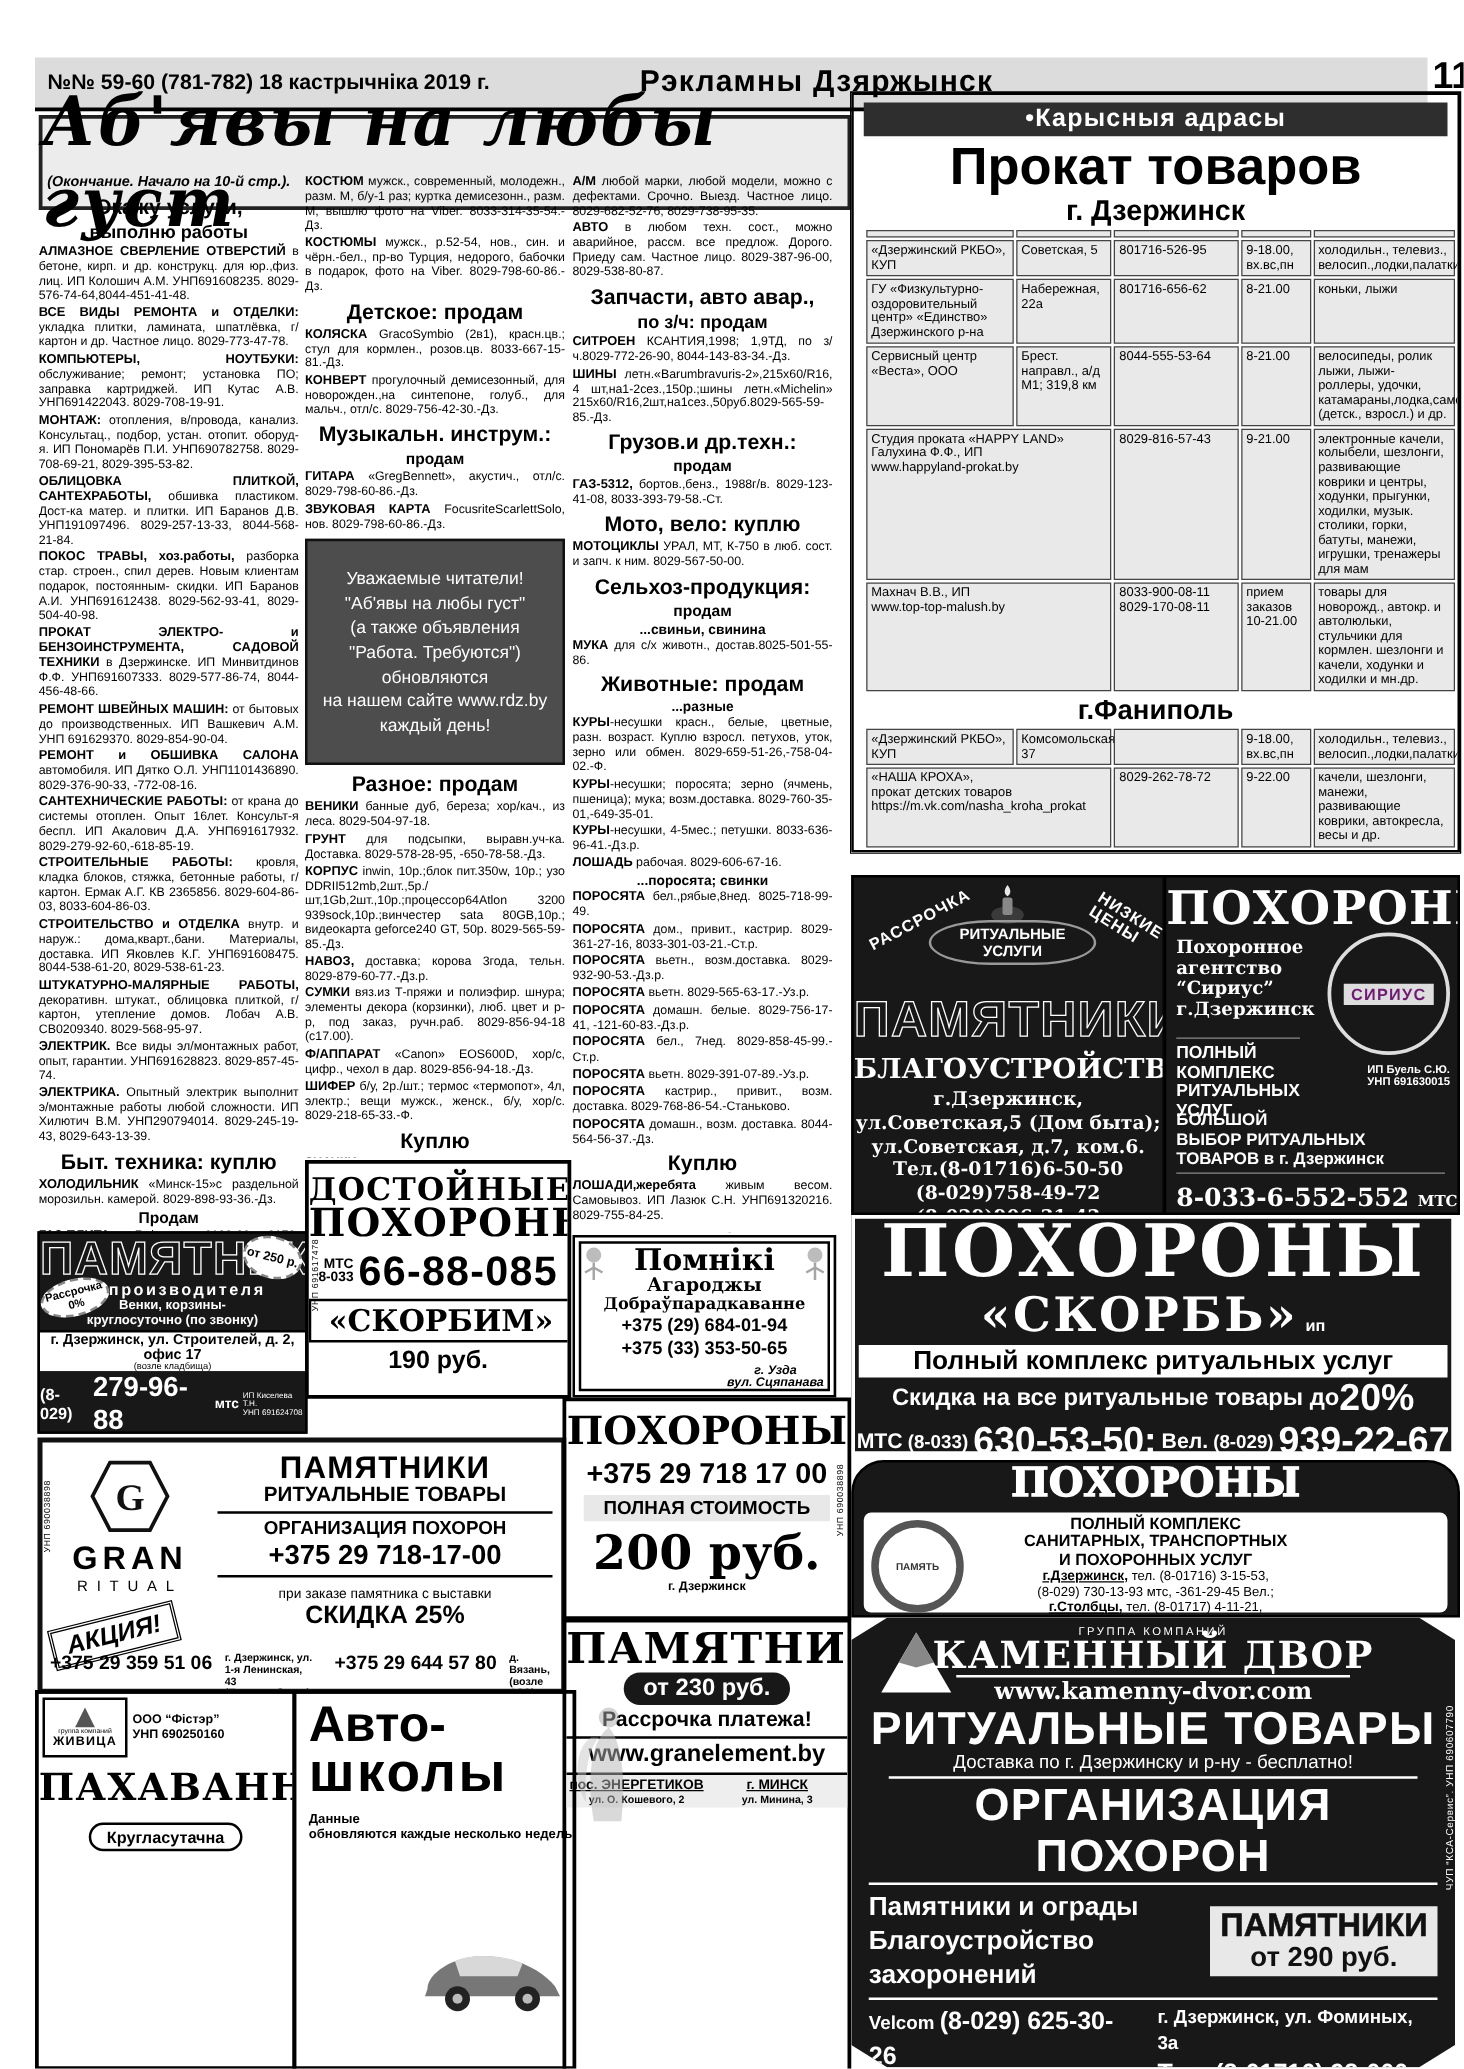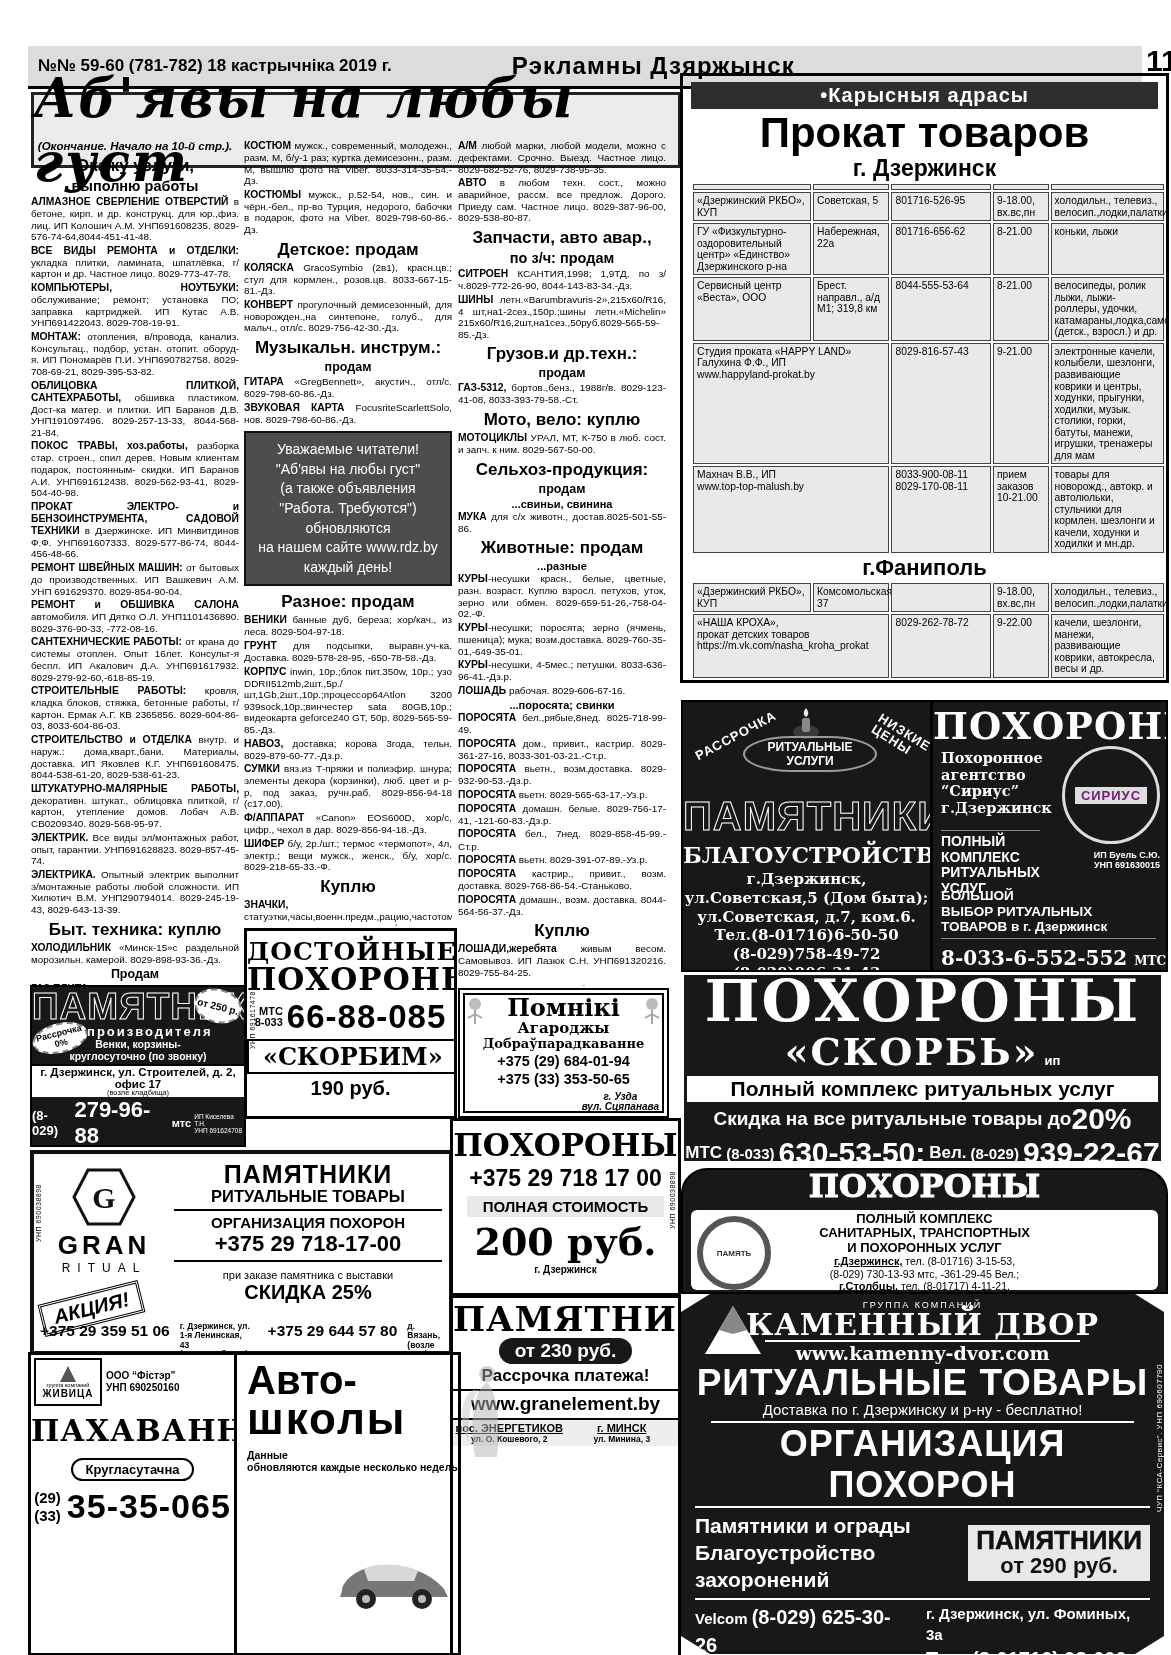--- a/index.html
+++ b/index.html
@@ -16,21 +16,21 @@
   
   .col{position:absolute;top:140px;width:208px;overflow:hidden}
   .blk{margin:0 0 2px}
   .blk.cont{font-size:11.5px;font-weight:bold;font-style:italic;text-align:center;margin-bottom:4px}
   .blk.i{font-size:9.9px;line-height:1.17;text-align:justify}
   .blk.i b{font-size:10.3px}
   .blk.h{font-size:17px;font-weight:bold;text-align:center;margin:4px 0 2px}
   .blk.h2{font-size:14.5px;font-weight:bold;text-align:center;margin:0 0 2px}
   .blk.s{font-size:12.5px;font-weight:bold;text-align:center;margin:1px 0 2px}
   .blk.ss{font-size:11px;font-weight:bold;text-align:center;margin:1px 0 1px}
-  .blk.note{background:#4d4d4d;color:#fff;border:2px solid #111;text-align:center;font-size:14px;line-height:1.4;padding:7px 4px;white-space:pre-line;margin:6px 0}
+  .blk.note{background:#4d4d4d;color:#fff;border:2px solid #111;text-align:center;font-size:14px;line-height:1.4;padding:20px 4px;white-space:pre-line;margin:6px 0}
   
   .dark{background:#181818;color:#fff}
   .vert{writing-mode:vertical-rl;transform:rotate(180deg);font-size:8px;letter-spacing:.5px}
   
   .pam1{left:30px;top:985px;width:212px;height:158px;border:2px solid #000;overflow:hidden}
   .pam1 .big{font-size:37px;font-weight:bold;letter-spacing:1px;text-align:center;line-height:.95;margin-top:2px;-webkit-text-stroke:1px #fff;color:#181818}
   .pam1 .burst{position:absolute;background:#fff;color:#000;border-radius:50%;font-weight:bold;text-align:center;display:flex;align-items:center;justify-content:center;border:2px dashed #888}
   .pam1 .ln1{font-size:13px;font-weight:bold;text-align:center;letter-spacing:2px}
   .pam1 .ln2{font-size:10.5px;font-weight:bold;text-align:center;line-height:1.1}
   .pam1 .bl{font-size:10.8px;font-weight:bold;line-height:1.25;padding-left:4px}
@@ -443,25 +443,20 @@
     </div>
     <div class="t">ПАХАВАННЕ</div>
     <div class="lines">
 
     <div></div>
         <div></div>
         <div></div>
         <div></div>
       </div>
     <div><span class="badge">Кругласутачна</span></div>
-    <div class="phrow">
-      <span class="codes">(29)
-(33)</span>
-      <span class="num">35-35-065</span>
-    </div>
   </div>
 
   <div class="abs shk">
     <div class="t1">Авто-</div>
     <div class="t2">школы</div>
     <div class="lines">
 
     <div></div>
         <div></div>
         <div></div>

